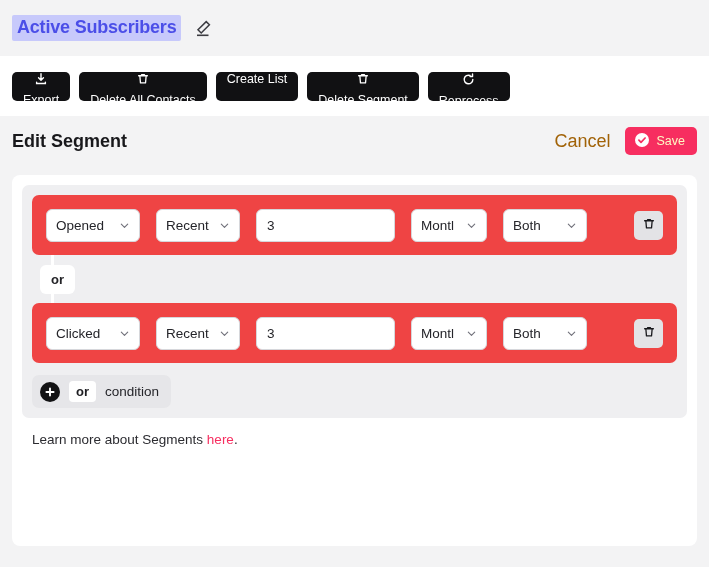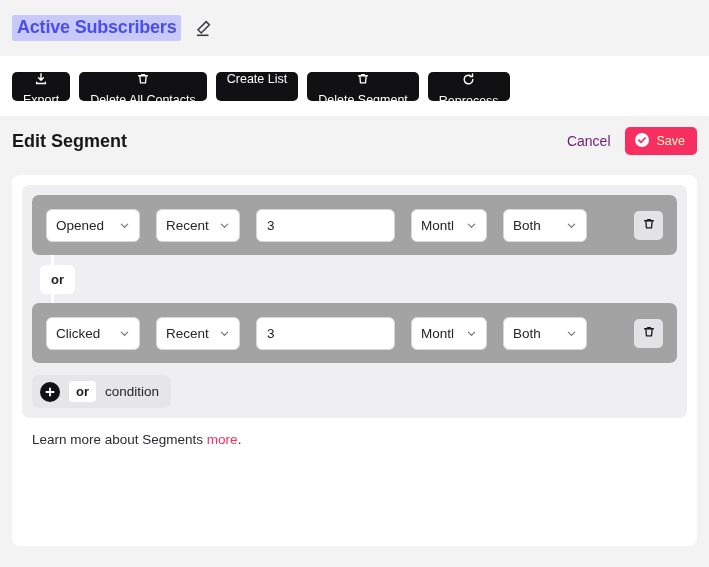--- a/index.html
+++ b/index.html
@@ -41,38 +41,38 @@
   }
   .tbtn .ic { display: inline-flex; align-items: center; }
 
   
   .page-head {
     position: absolute; left: 0; top: 116px; width: 709px; height: 50px;
     display: flex; align-items: center; padding: 0 12px;
   }
   .page-title { font-size: 18px; font-weight: bold; color: #18181b; }
   .head-right { margin-left: auto; display: flex; align-items: center; gap: 14px; }
-  .cancel-link { font-size: 14px; color: #701a75; cursor: pointer; }
+  .cancel-link { font-size: 18px; color: #a16207; cursor: pointer; }
   .save-btn {
     height: 28px; background: #f72e60; color: #fef9c3; border-radius: 5px;
     display: inline-flex; align-items: center; gap: 7px;
     padding: 0 12px 0 9px; font-size: 12.5px; cursor: pointer; border: none;
   }
 
   
   .builder-card {
     position: absolute; left: 12px; top: 175px; width: 685px; height: 371px;
     background: #ffffff; border-radius: 8px; padding: 10px;
   }
   .and-group {
     background: #efeff1; border-radius: 7px; padding: 10px;
     position: relative;
   }
   .cond-row {
-    background: #a3a3a3; border-radius: 7px; height: 60px;
+    background: #ef4444; border-radius: 7px; height: 60px;
     display: flex; align-items: center; padding: 0 14px; gap: 16px;
     position: relative; z-index: 2;
   }
 
   
   .sel {
     height: 33px; background: #fff; border: 1px solid #d6d7db;
     border-radius: 6px; display: inline-flex; align-items: center;
     padding: 0 9px; font-size: 13.5px; color: #25252a; cursor: pointer;
     overflow: hidden; white-space: nowrap; position: relative;
@@ -322,16 +322,16 @@
       </span>
       <span class="kw">or</span>
       <span class="txt">condition</span>
     </button>
 
   </div>
 
   
 
   <div class="learn">
-    <span>Learn more about Segments </span><a>more</a><span>.</span>
+    <span>Learn more about Segments </span><a>here</a><span>.</span>
   </div>
 
 </div>
 
 </body></html>

